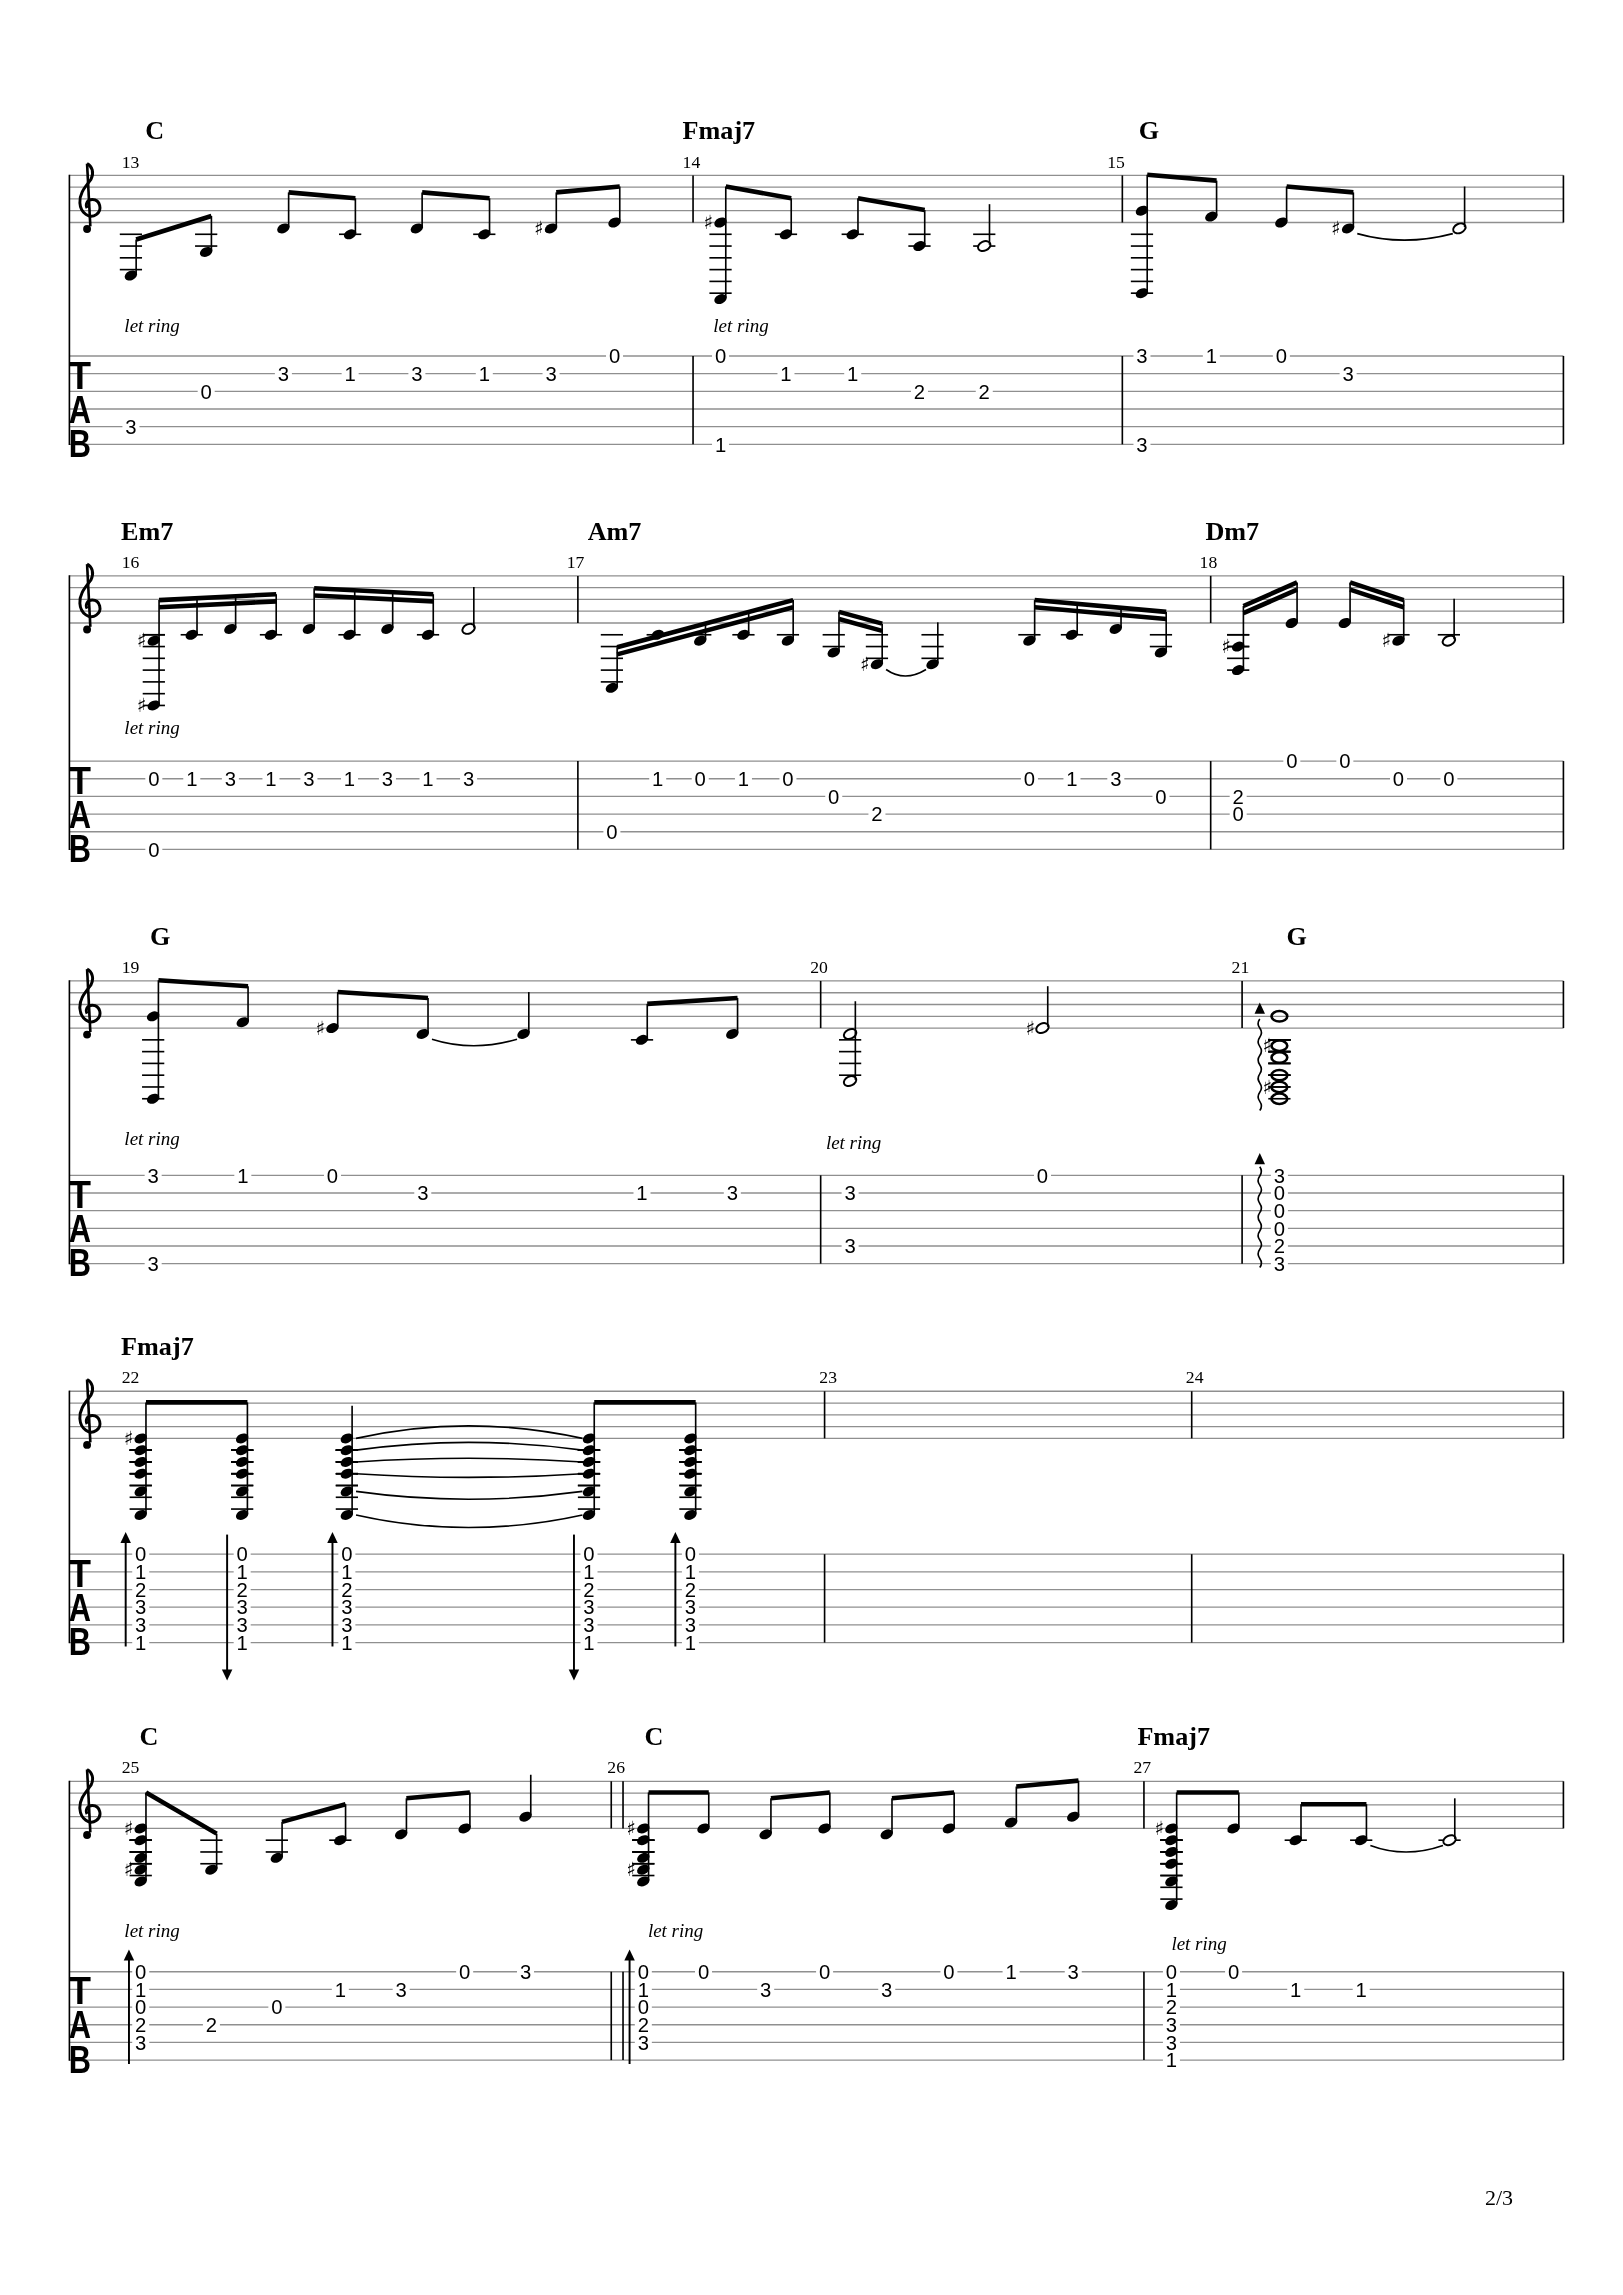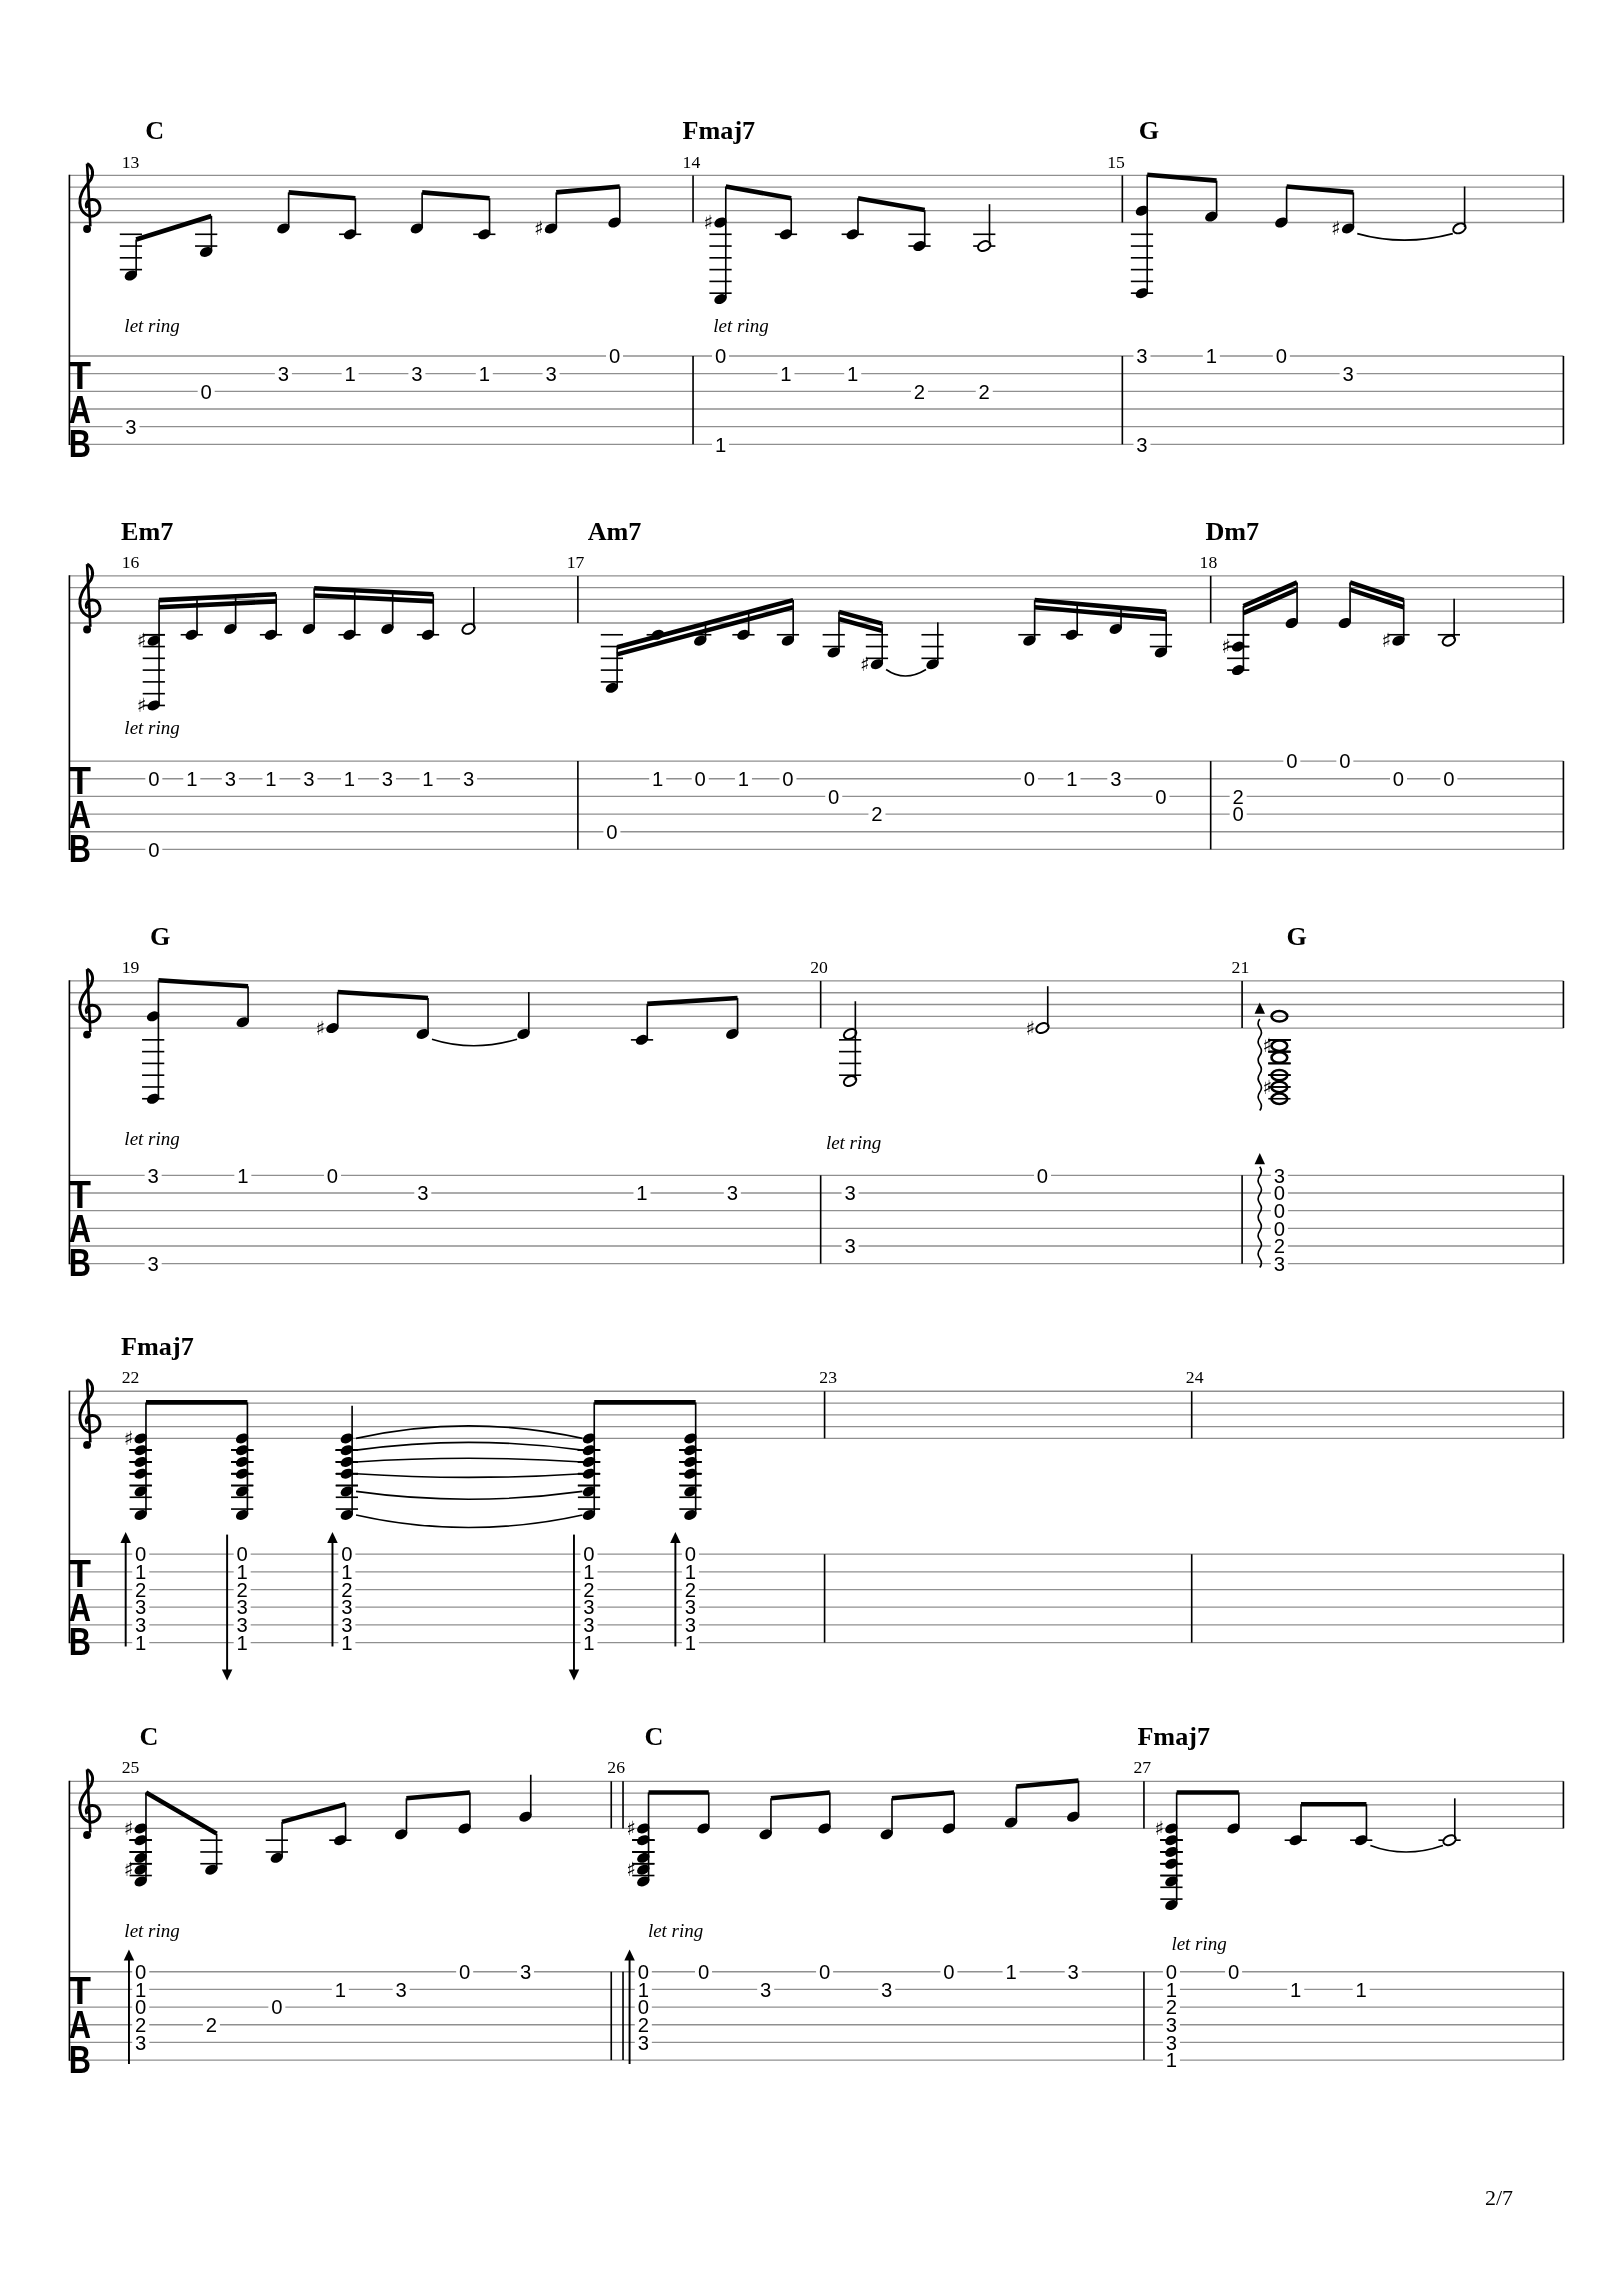--- a/index.html
+++ b/index.html
@@ -936,15 +936,15 @@
         <line x1="1988" y1="2757" x2="2088" y2="2757" stroke="#000000" stroke-width="7"></line>
         <line x1="811" y1="2774" x2="811" y2="2712" stroke="#000000" stroke-width="2.5"></line>
         <line x1="2223" y1="2810" x2="2223" y2="2748" stroke="#000000" stroke-width="2.5"></line>
         <path d="M 2094 2820 Q 2147.5 2840 2205 2820" fill="none" stroke="#000000" stroke-width="2.5"></path>
         <line x1="197" y1="3154" x2="197" y2="2991" stroke="#000000" stroke-width="3"></line>
         <polygon points="189,2996 205,2996 197,2979" fill="#000000"></polygon>
         <line x1="962" y1="3154" x2="962" y2="2991" stroke="#000000" stroke-width="3"></line>
         <polygon points="954,2996 970,2996 962,2979" fill="#000000"></polygon>
       </g>
     </svg>
-  <div class="pagenum">2/7</div>
+  <div class="pagenum">2/3</div>
 </div>
 
 
 </body></html>

